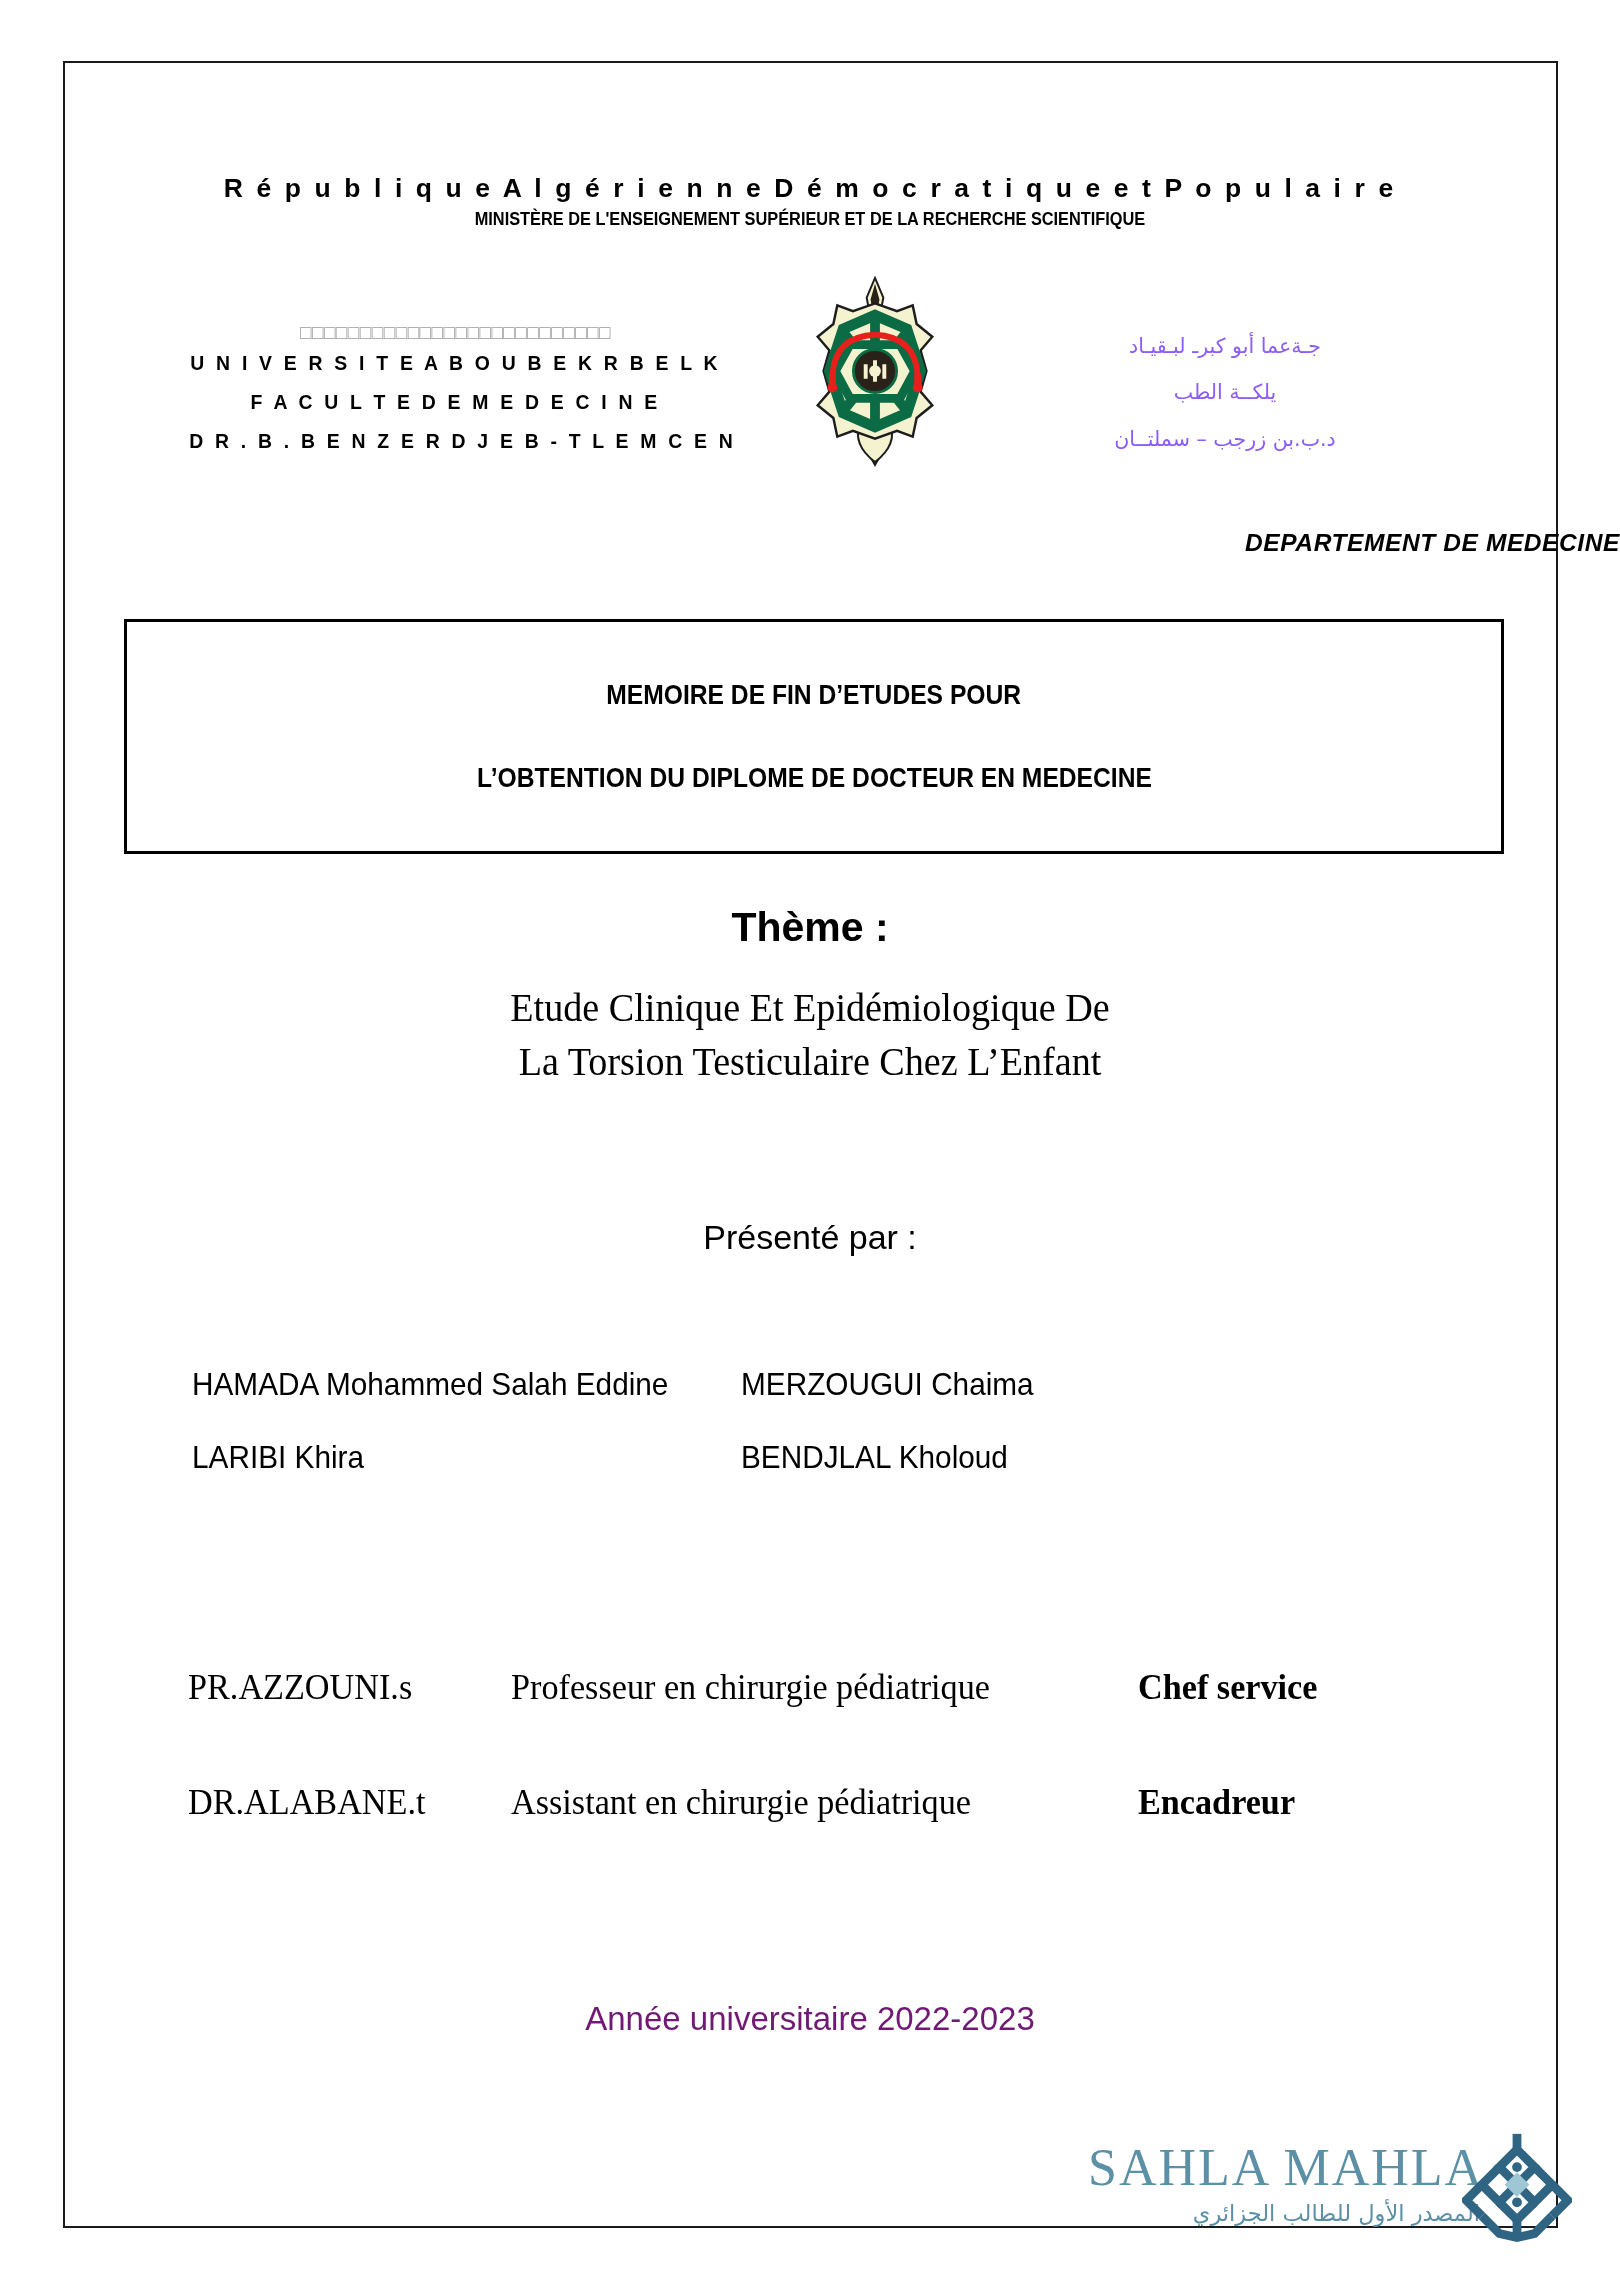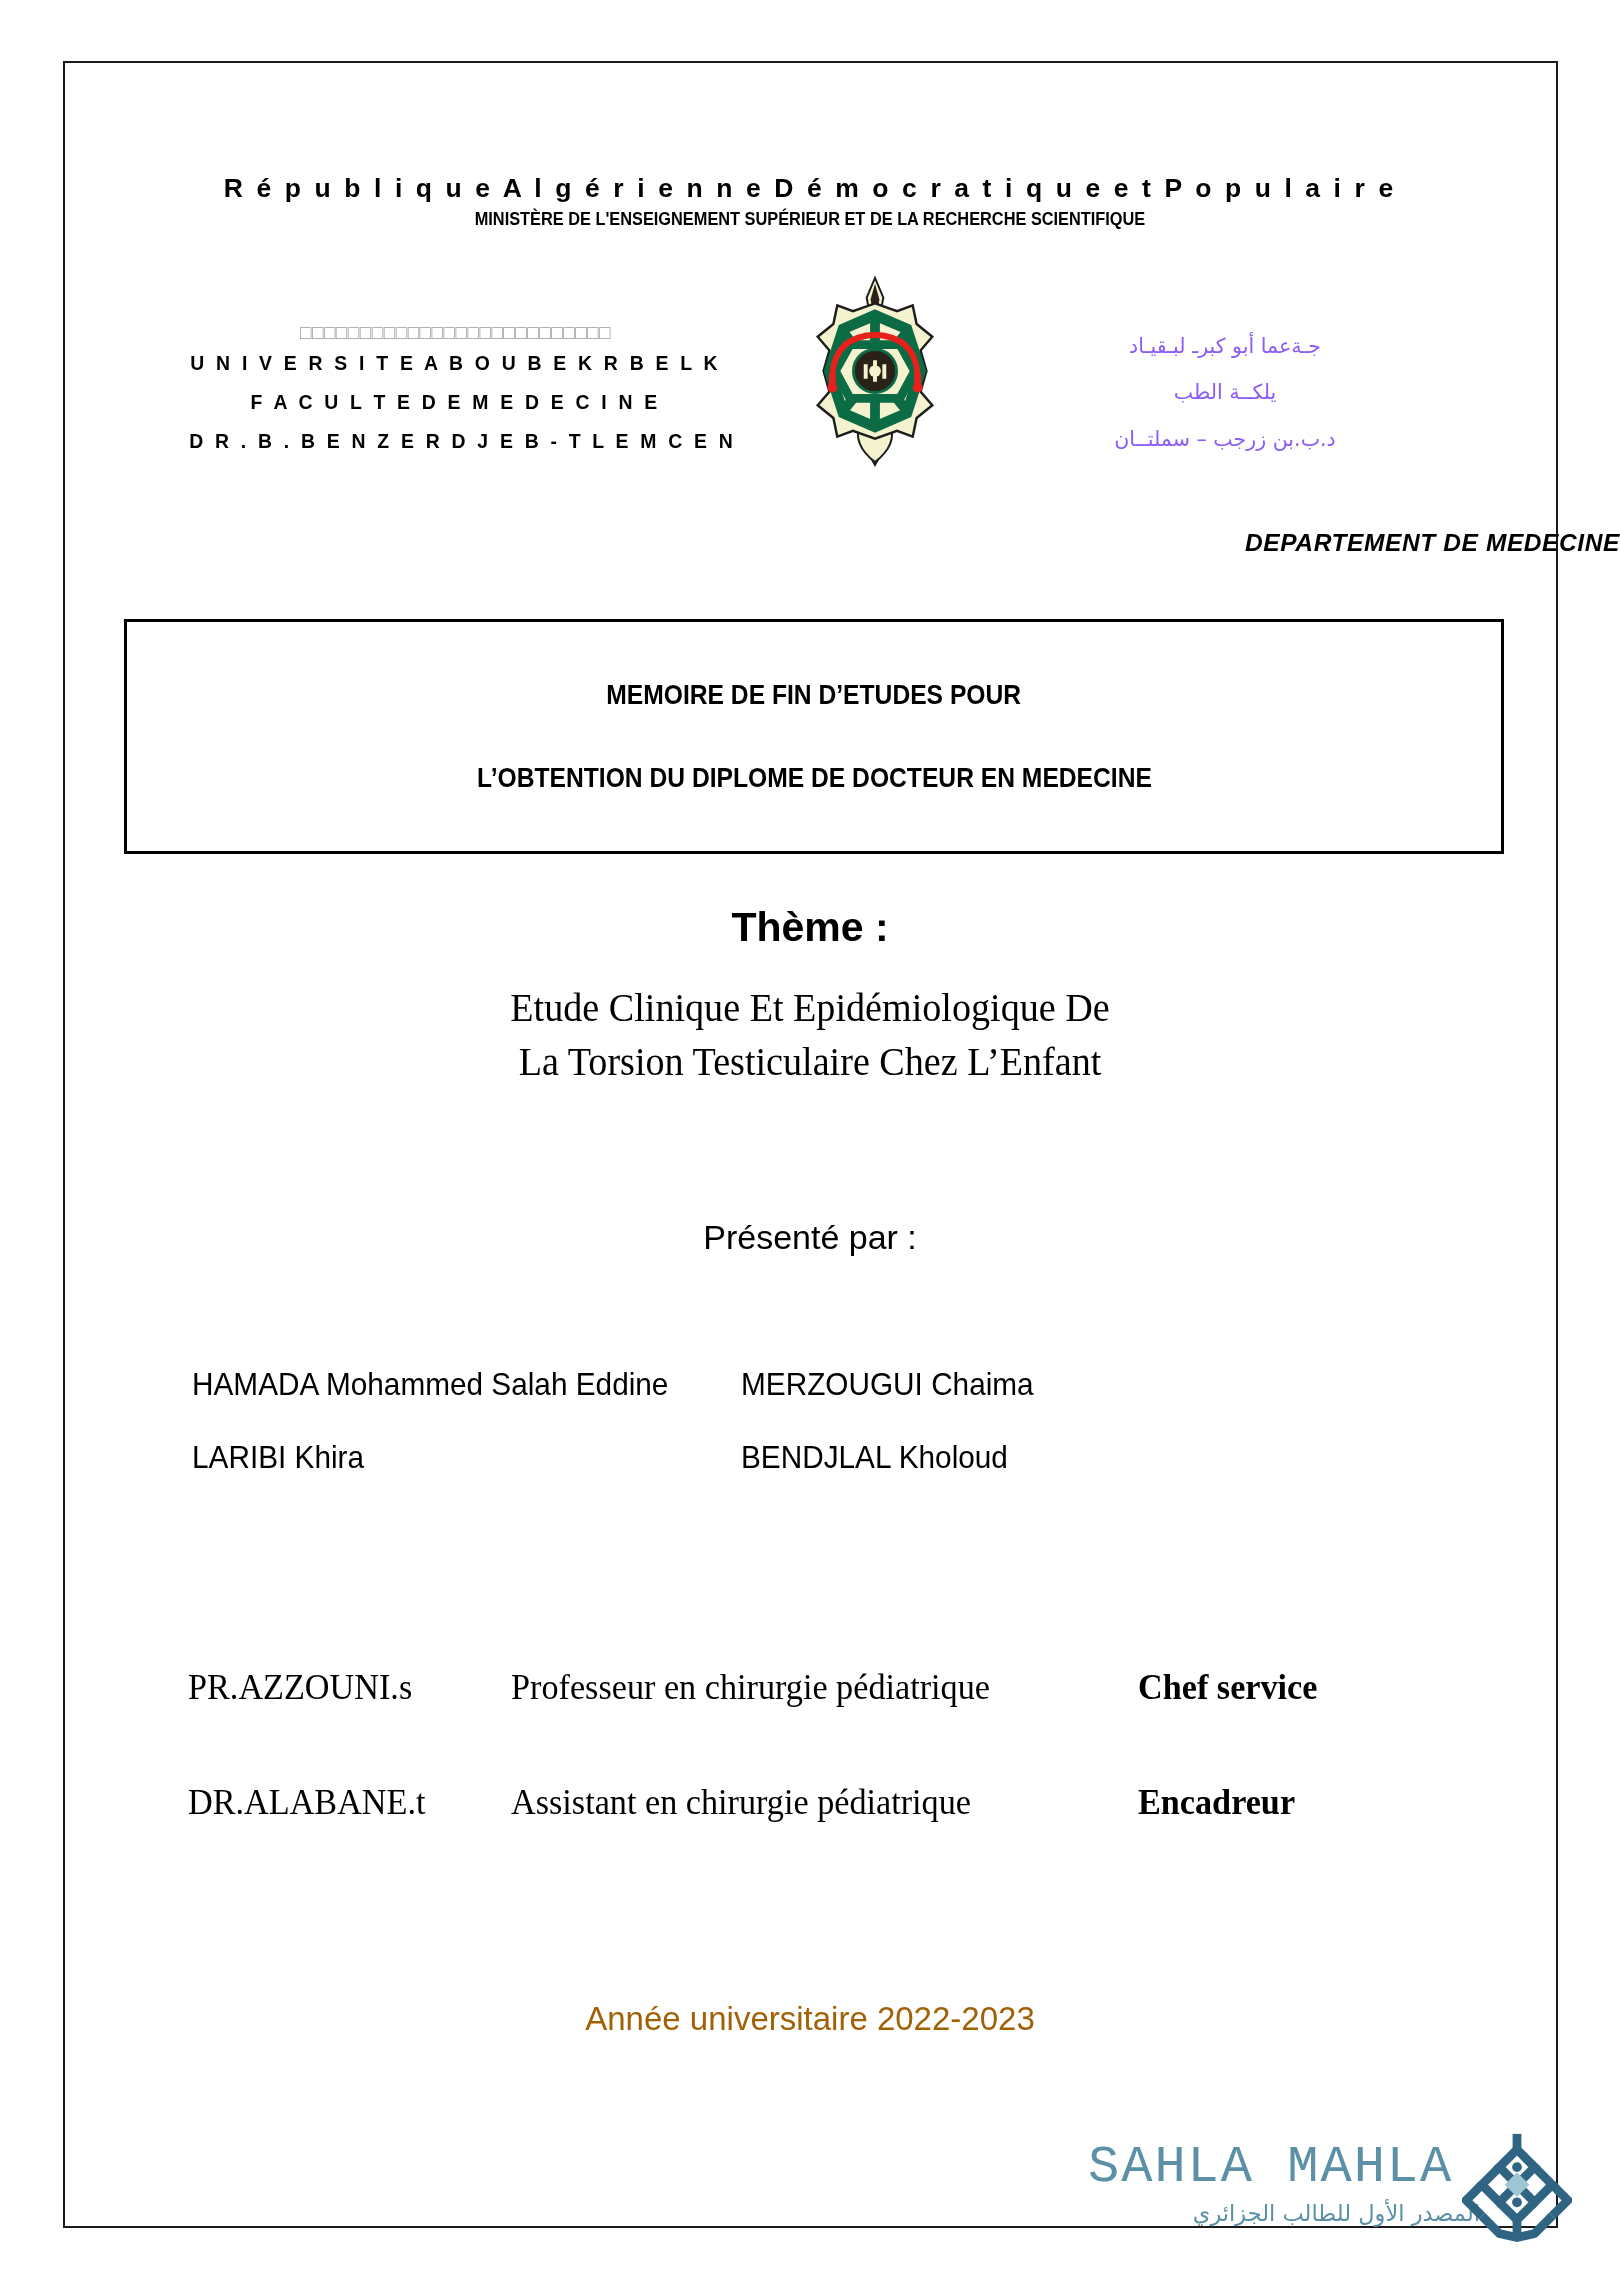--- a/index.html
+++ b/index.html
@@ -158,30 +158,30 @@
   .sup-row { display:flex; align-items:baseline; height:71px;margin-top:44px; }
   .sup-name { width:323px; font-size:36px; transform:scaleX(0.95); transform-origin:left center; white-space:nowrap; }
   .sup-role { width:627px; font-size:36px; transform:scaleX(0.95); transform-origin:left center; white-space:nowrap; }
   .sup-tag  { font-weight:bold; font-size:36px; transform:scaleX(0.95); transform-origin:left center; white-space:nowrap; }
 
   
   .annee {
     position:absolute; left:0; top:2000px; width:1620px;
     text-align:center;
     font-size:33px;
-    color:#a16207;
+    color:#701a75;
   }
 
   
   #watermark {
     position:absolute; left:1088px; top:2142px;
     width:470px; height:132px;
   }
   .wm-name {
-    font-family:Liberation Mono, monospace;
+    font-family:Liberation Serif, serif;
     font-size:52px;
     letter-spacing:2px;
     color:#5b90a6;
     line-height:1;
     white-space:nowrap;
   }
   .wm-sub {
     font-family:"DejaVu Sans", sans-serif;
     font-size:22.5px;
     color:#5b90a6;

